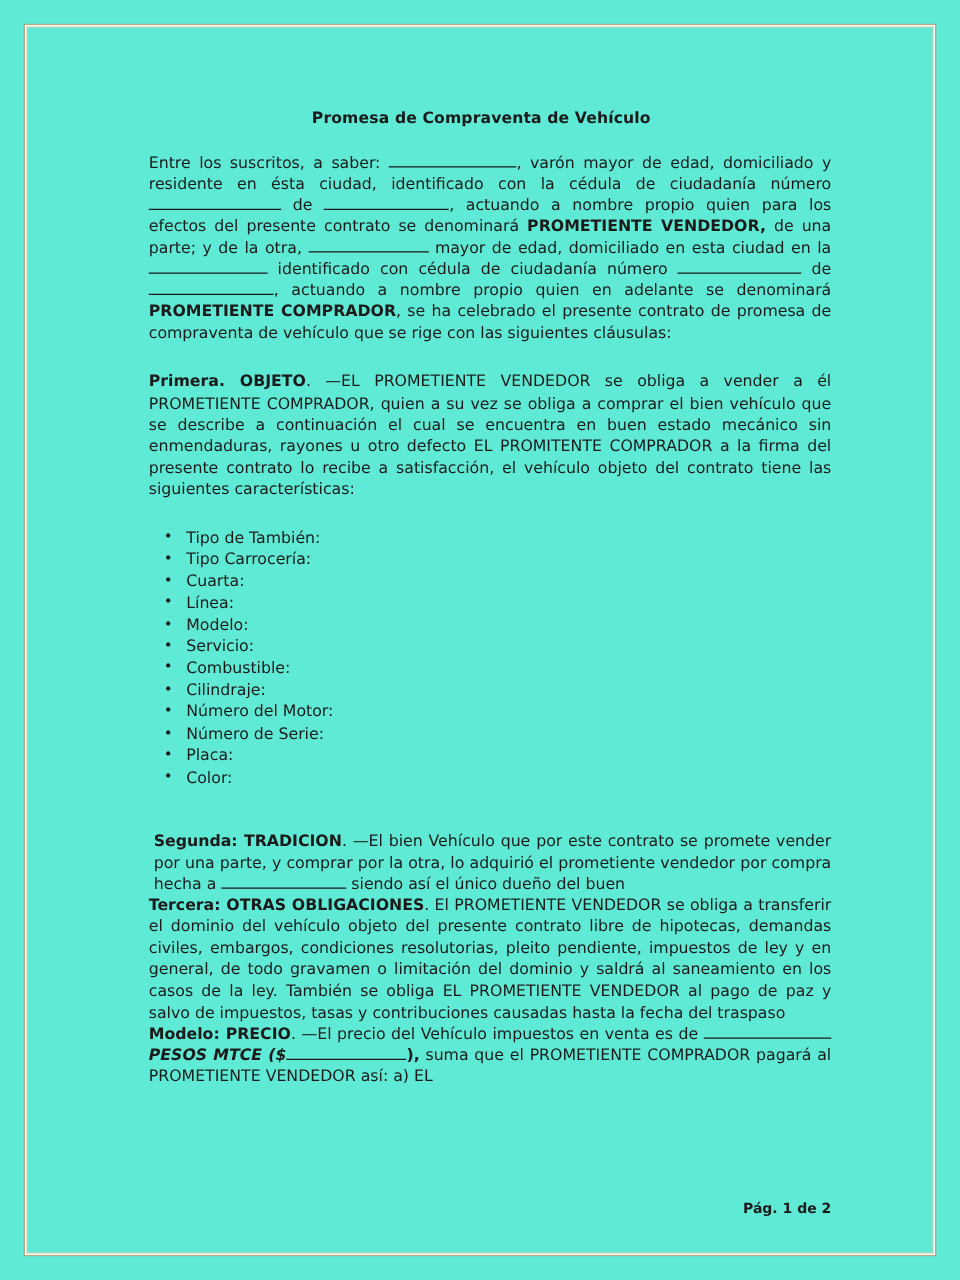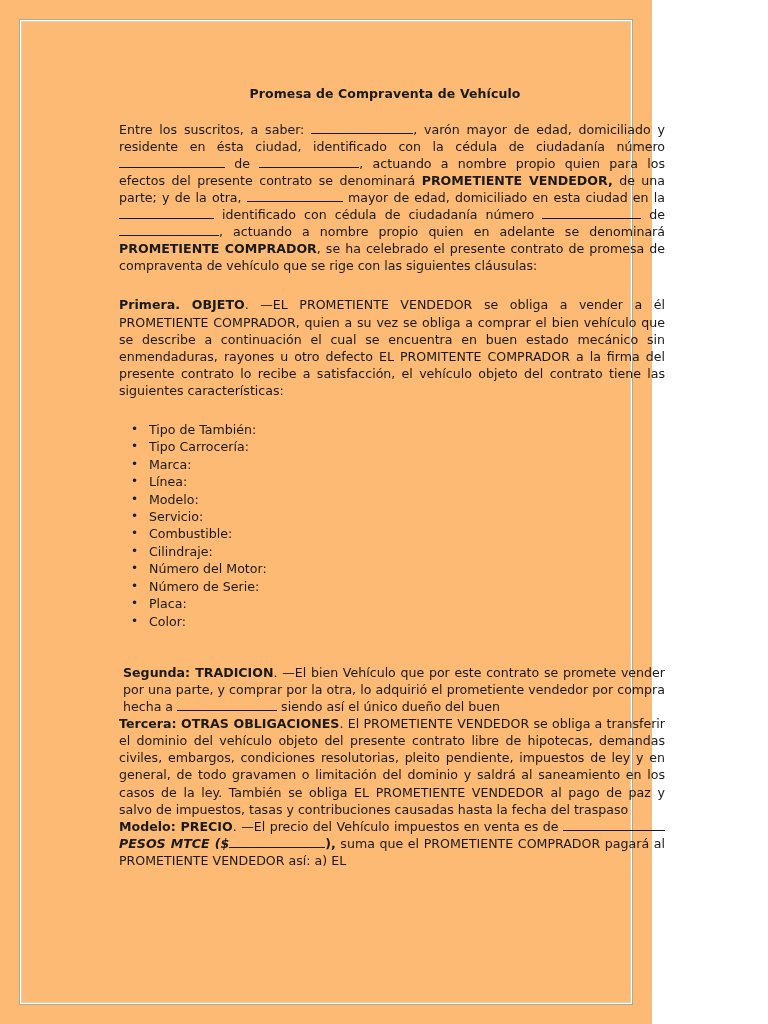--- a/index.html
+++ b/index.html
@@ -9,23 +9,23 @@
   }
   body {
     width: 768px;
     height: 1024px;
     font-family: "DejaVu Sans", sans-serif;
     color: #1a1a1a;
     overflow: hidden;
   }
   .page {
     position: relative;
-    width: 652px;
+    width: 768px;
     height: 1024px;
-    background: #fdba74;
+    background: #5eead4;
     box-sizing: border-box;
   }
   
   .page-frame {
     position: absolute;
     left: 19px;
     top: 19px;
     right: 19px;
     bottom: 19px;
     border: 1px solid #b3a984;
@@ -114,21 +114,21 @@
 
     <div class="gap-md"></div>
 
     <p class="para"><span class="b">Primera. OBJETO</span><span>. —EL PROMETIENTE VENDEDOR se obliga a vender a él PROMETIENTE COMPRADOR, quien a su vez se obliga a comprar el bien vehículo que se describe a continuación el cual se encuentra en buen estado mecánico sin enmendaduras, rayones u otro defecto EL PROMITENTE COMPRADOR a la firma del presente contrato lo recibe a satisfacción, el vehículo objeto del contrato tiene las siguientes características:</span></p>
 
     <div class="gap-md"></div>
 
     <ul class="veh-list">
       <li><span class="bullet">•</span><span>Tipo de También:</span></li>
       <li><span class="bullet">•</span><span>Tipo Carrocería:</span></li>
-      <li><span class="bullet">•</span><span>Marca:</span></li>
+      <li><span class="bullet">•</span><span>Cuarta:</span></li>
       <li><span class="bullet">•</span><span>Línea:</span></li>
       <li><span class="bullet">•</span><span>Modelo:</span></li>
       <li><span class="bullet">•</span><span>Servicio:</span></li>
       <li><span class="bullet">•</span><span>Combustible:</span></li>
       <li><span class="bullet">•</span><span>Cilindraje:</span></li>
       <li><span class="bullet">•</span><span>Número del Motor:</span></li>
       <li><span class="bullet">•</span><span>Número de Serie:</span></li>
       <li><span class="bullet">•</span><span>Placa:</span></li>
       <li><span class="bullet">•</span><span>Color:</span></li>
     </ul>
@@ -136,14 +136,15 @@
     <div class="gap-lg"></div>
 
     <p class="para indent-lead"><span class="b">Segunda: TRADICION</span><span>. —El bien Vehículo que por este contrato se promete vender por una parte, y comprar por la otra, lo adquirió el prometiente vendedor por compra hecha a </span><span class="blank blank-w3"></span><span> siendo así el único dueño del buen</span></p>
 
     <p class="para"><span class="b">Tercera: OTRAS OBLIGACIONES</span><span>. El  PROMETIENTE VENDEDOR se obliga a transferir el dominio del vehículo objeto del presente contrato libre de hipotecas, demandas civiles, embargos, condiciones resolutorias, pleito pendiente, impuestos de ley y en general, de todo gravamen o limitación del dominio y saldrá al saneamiento en los casos de la ley. También se obliga EL PROMETIENTE VENDEDOR al pago de paz y salvo de impuestos, tasas y contribuciones causadas hasta la fecha del traspaso</span></p>
 
     <p class="para"><span class="b">Modelo: PRECIO</span><span>. —El precio del Vehículo impuestos en venta es de </span><span class="blank blank-w1"></span><span class="b nowrap">PESOS  MTCE  ($</span><span class="blank blank-w2"></span><span class="b">),</span><span> suma que el PROMETIENTE COMPRADOR pagará al PROMETIENTE VENDEDOR así: a)  EL</span></p>
 
   </div>
 
+  <div class="footer">Pág. 1 de 2</div>
 
 </div>
 
 </body></html>

